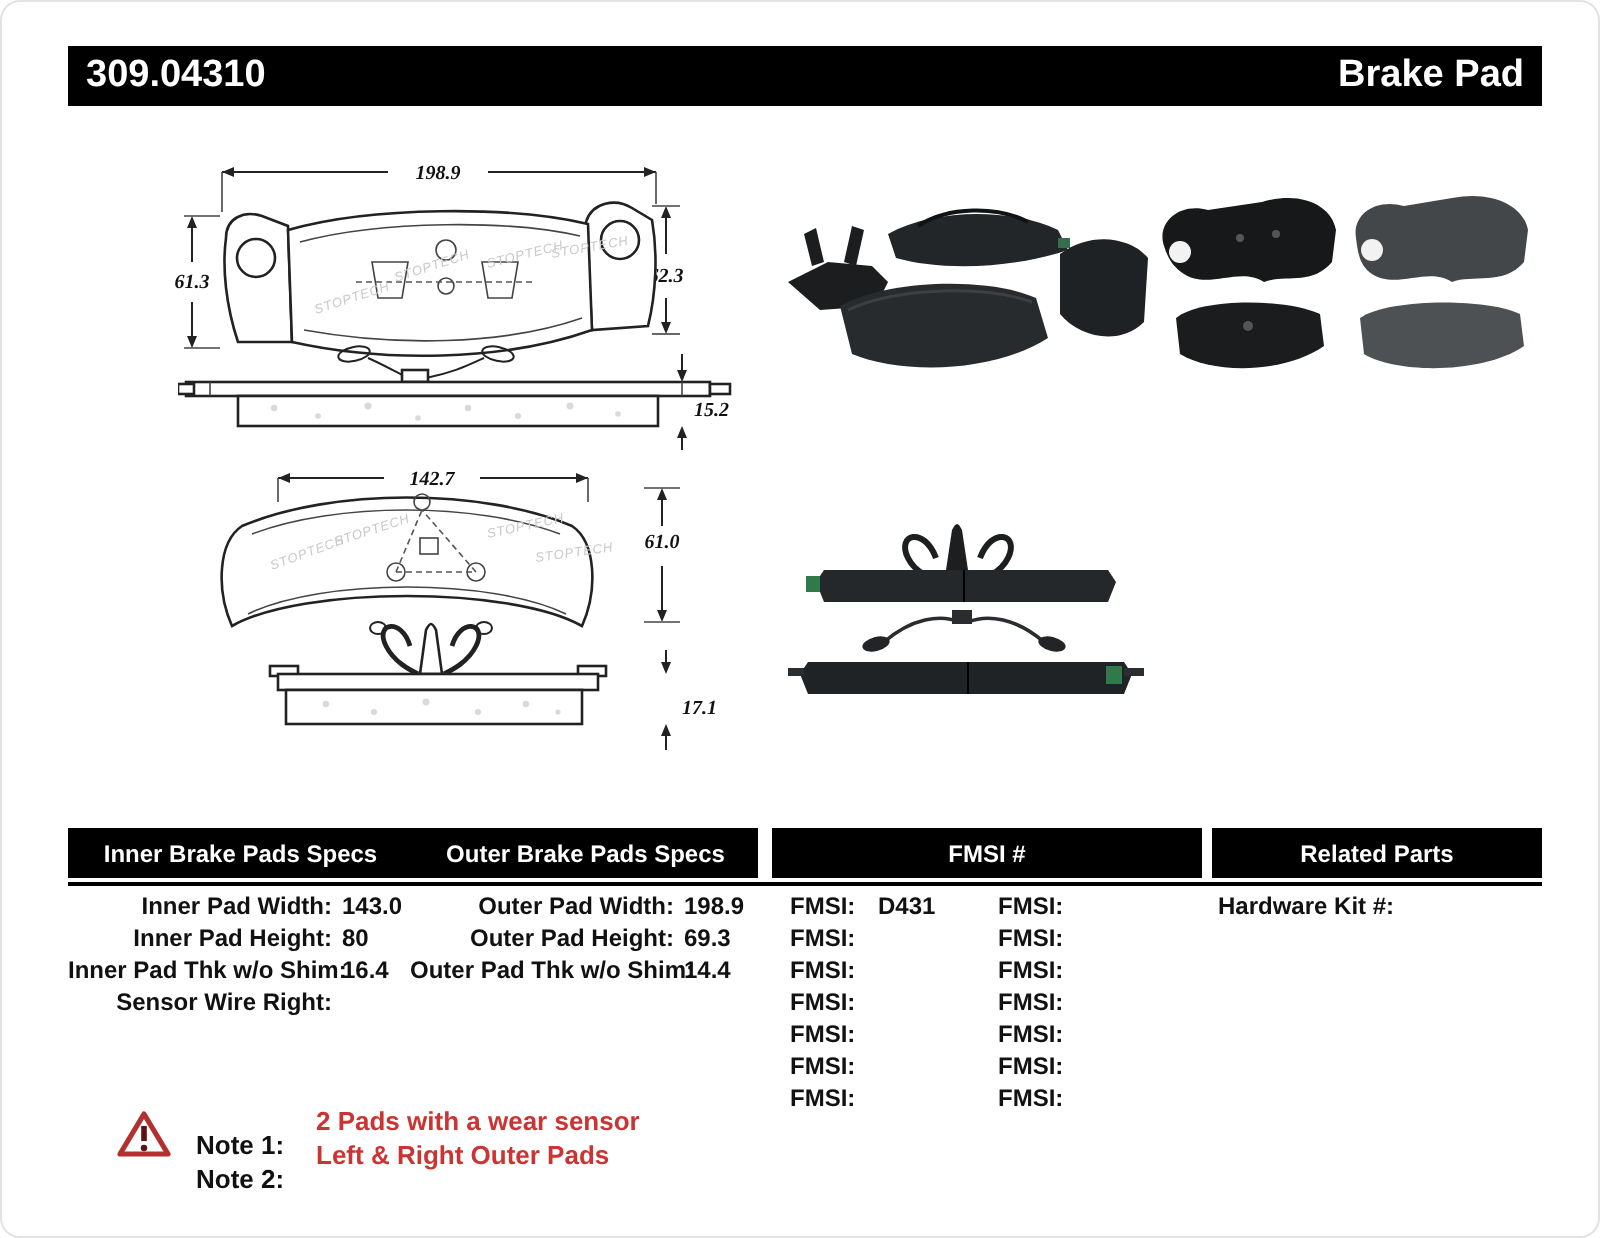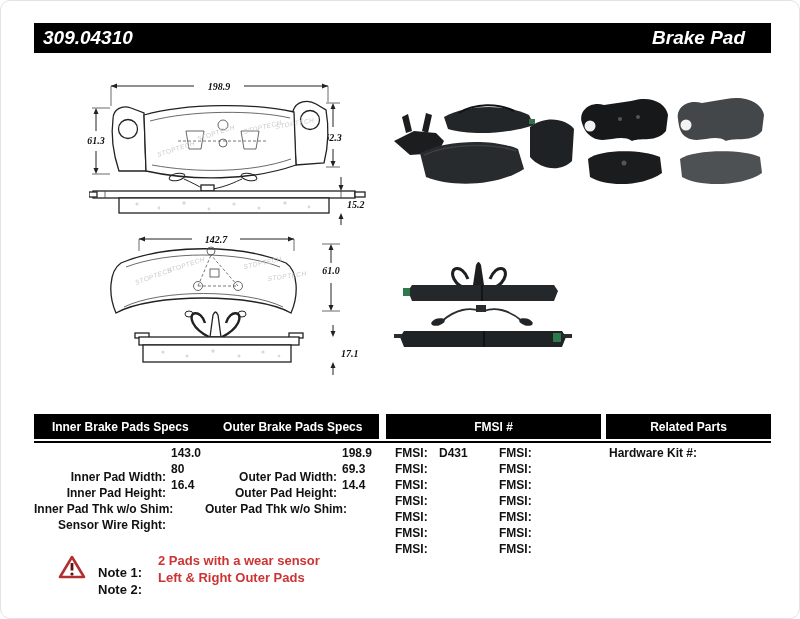--- a/index.html
+++ b/index.html
@@ -1,39 +1,39 @@
 <!DOCTYPE html>
 <html><head>
 <meta charset="utf-8">
 <style>
   html,body{margin:0;padding:0;background:#fff;}
   #page{position:relative;width:800px;height:619px;background:#fff;font-family:"Liberation Sans",sans-serif;
         border:1px solid #e3e3e3;border-radius:10px;overflow:hidden;box-sizing:border-box;}
   .abs{position:absolute;}
   
   .hdr{left:33px;top:22px;width:737px;height:30px;background:#000;color:#fff;display:flex;
-       align-items:center;justify-content:space-between;font-weight:bold;font-size:19px;font-style:italic;}
+       align-items:center;justify-content:space-between;font-weight:bold;font-size:19px;}
   .hdr .pn{padding-left:9px;}
-  .hdr .nm{padding-right:26px;}
+  .hdr .nm{padding-right:9px;}
   
   svg text.dim{font-family:"Liberation Serif",serif;font-style:italic;font-weight:bold;font-size:10px;fill:#111;}
   svg text.wm{font-family:"Liberation Sans",sans-serif;font-style:italic;font-size:6.5px;fill:#c9c9c9;letter-spacing:.5px;}
   svg .ln{stroke:#222;stroke-width:1;fill:none;}
   svg .shape{stroke:#222;stroke-width:1.3;fill:#fff;}
   svg .thin{stroke:#444;stroke-width:.8;fill:none;}
   svg .dash{stroke:#555;stroke-width:.8;fill:none;stroke-dasharray:3 2;}
   svg .arw{fill:#222;stroke:none;}
   svg .spk{fill:#d9d9d9;}
   
   .bar{top:413px;height:25px;background:#000;color:#fff;display:flex;align-items:center;}
   .bar span{flex:1;text-align:center;font-weight:bold;font-size:12px;}
   .rule{left:33px;top:440px;width:737px;height:2px;background:#000;}
   .speccol{top:444px;font-size:12px;font-weight:bold;color:#111;}
   .spec-row{display:flex;height:16px;line-height:16px;white-space:nowrap;}
-  .spec-label{width:132px;text-align:right;margin-top:24px;}
+  .spec-label{width:132px;text-align:right;}
   .spec-value{margin-left:5px;}
   .fmsi-label{width:36px;text-align:left;}
   .fmsi-value{margin-left:8px;}
   .rel-label{text-align:right;}
   
   .notes{left:97px;top:551px;font-size:13px;font-weight:bold;}
   .note-row{display:flex;height:17px;line-height:17px;}
   .note-label{width:52px;color:#111;margin-top:12px;}
   .note-text{margin-left:8px;color:#cc3434;}
 </style>

